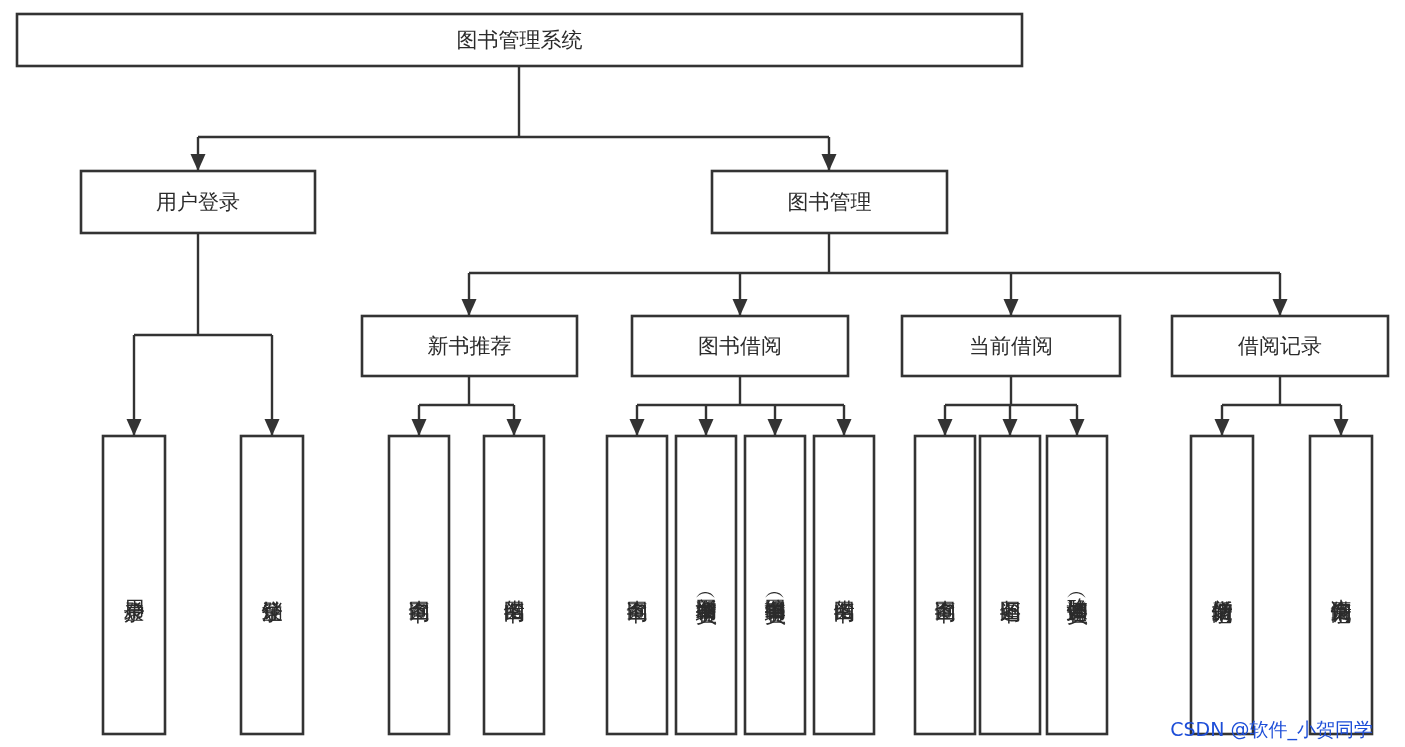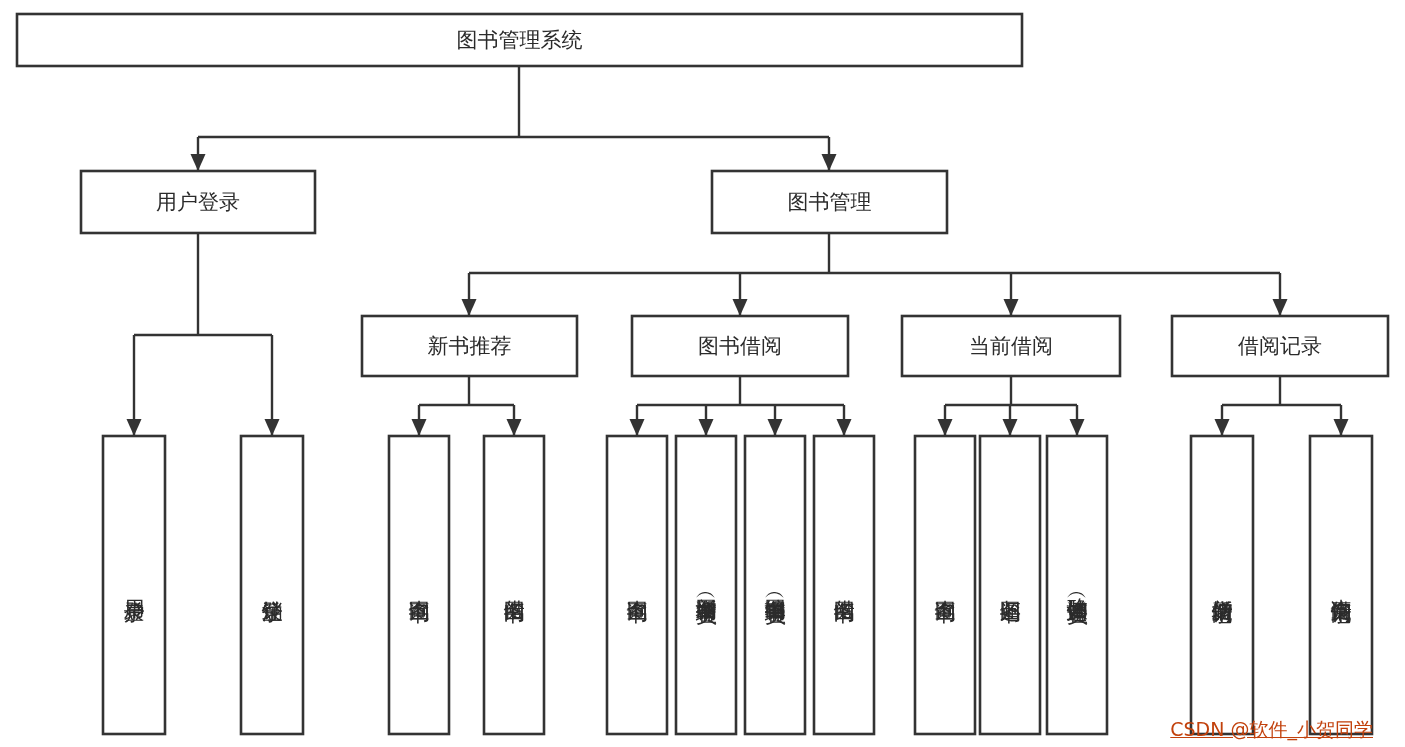--- a/index.html
+++ b/index.html
@@ -65,24 +65,23 @@
     white-space: nowrap;
     pointer-events: none;
     user-select: none;
   }
   .watermark {
     position: absolute;
     right: 8px;
     bottom: 4px;
     font-family: "DejaVu Sans", "Liberation Sans", sans-serif;
     font-size: 19px;
-    color: #c2410c;
+    color: #1d4ed8;
     white-space: nowrap;
     user-select: none;
-    text-decoration: underline;
   }
 </style>
 </head>
 <body>
 
 <div id="diagram-root">
 
   <svg class="diagram-canvas" viewBox="0 0 1405 747">
     <g id="connectors-layer">
         <line x1="519" y1="66" x2="519" y2="137" class="connector"></line>

